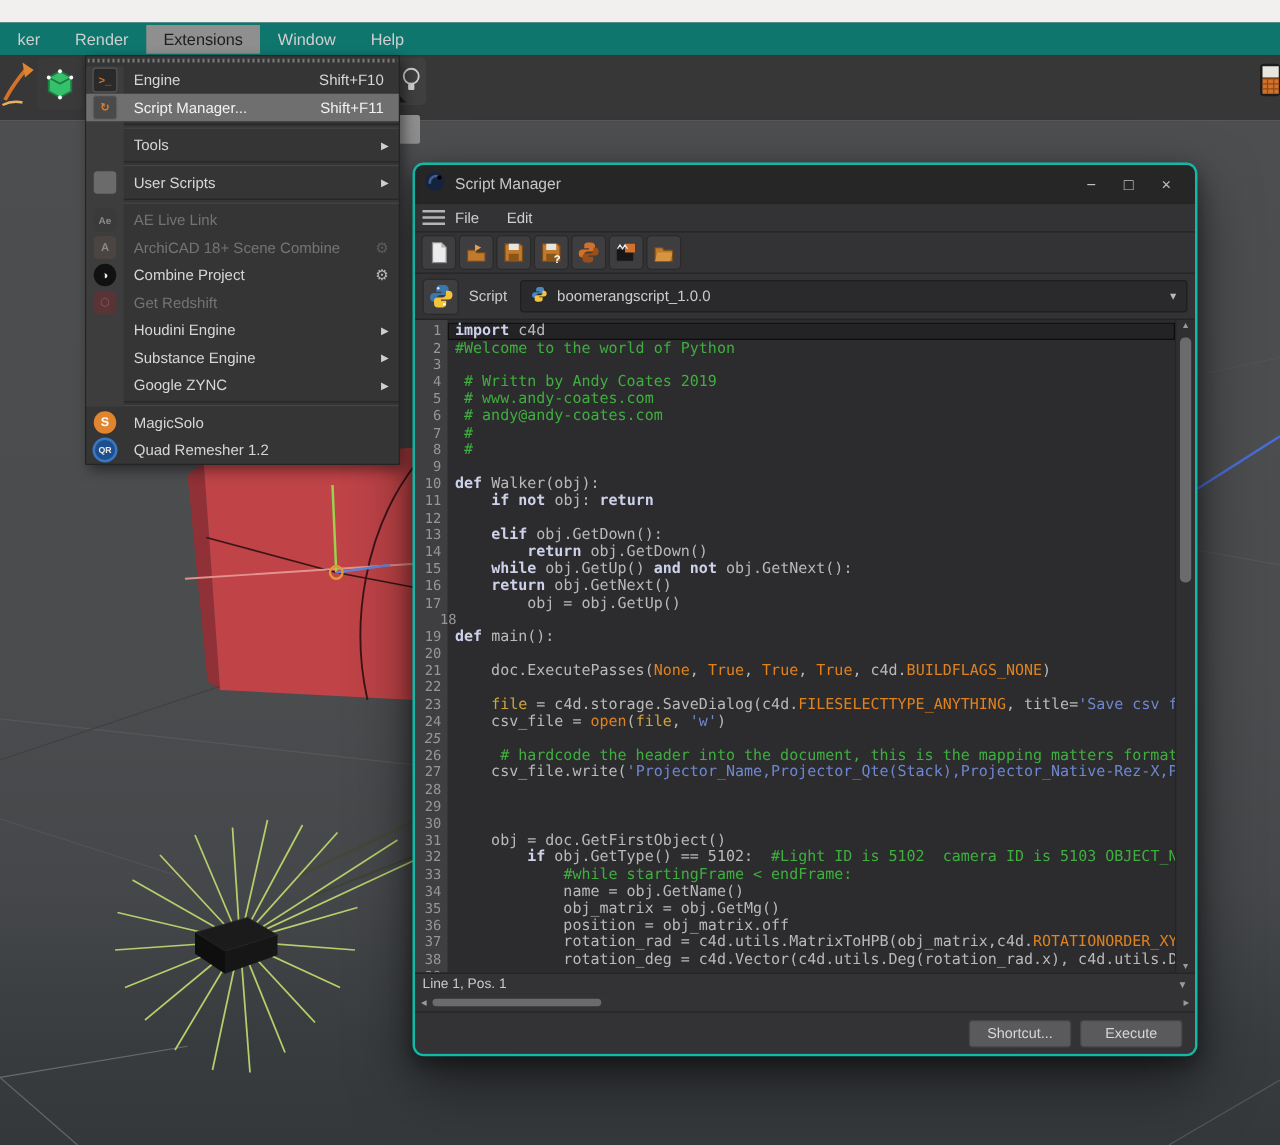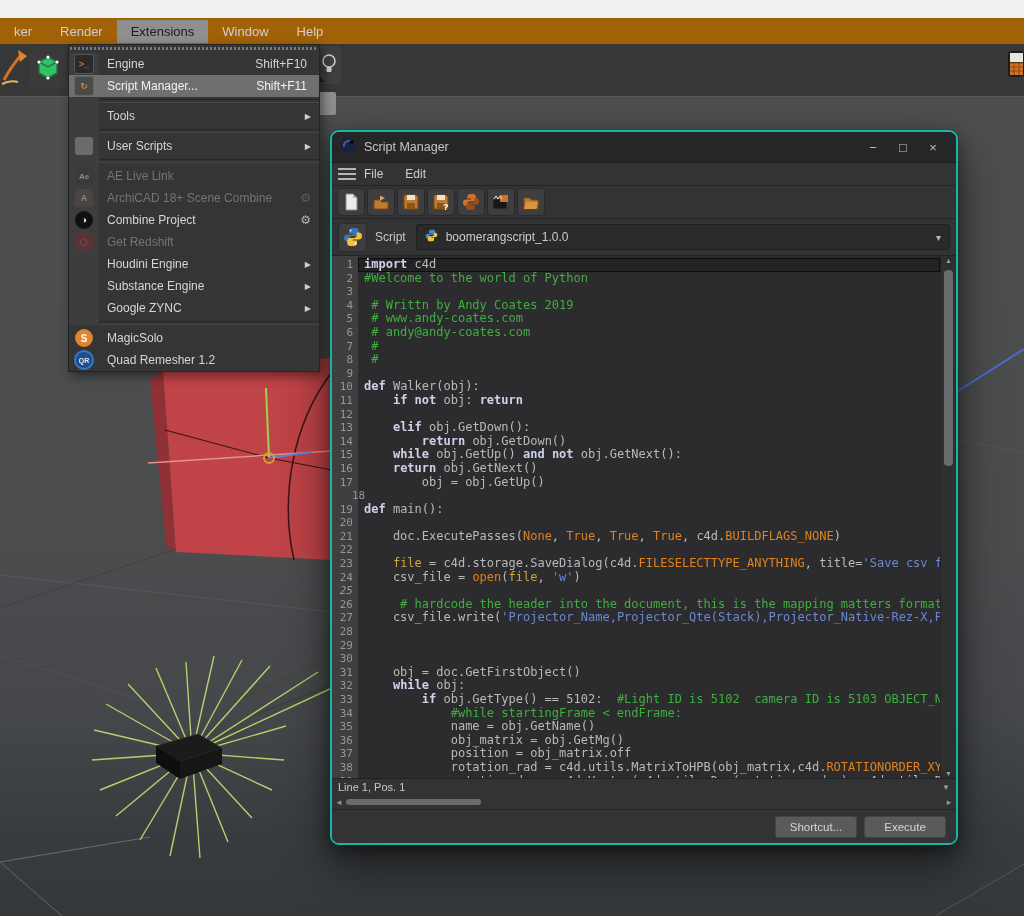--- a/index.html
+++ b/index.html
@@ -2,21 +2,21 @@
 <html><head>
 <meta charset="utf-8">
 <style>
   html,body{margin:0;padding:0;}
   body{width:1024px;height:916px;position:relative;overflow:hidden;
        font-family:"Liberation Sans","DejaVu Sans",sans-serif;
        background:#4b4c4e;-webkit-font-smoothing:antialiased;}
 
   
   .top-strip{position:absolute;left:0;top:0;width:1024px;height:18px;background:#f1f0ee;z-index:3;}
-  .menubar{position:absolute;left:0;top:18px;width:1024px;height:26px;background:#a16207;
+  .menubar{position:absolute;left:0;top:18px;width:1024px;height:26px;background:#0f766e;
            display:flex;align-items:center;z-index:6;font-size:13px;color:#cfcfcf;}
   .menubar .mitem{padding:4px 14px;cursor:default;white-space:nowrap;}
   .menubar .mitem.active{background:#8f8f8f;color:#1d1d1d;}
   .toolbar{position:absolute;left:0;top:44px;width:1024px;height:52px;background:#373738;z-index:2;
            border-bottom:1px solid #59595b;}
 
   .tool-pen{position:absolute;left:0;top:46px;width:28px;height:42px;z-index:3;}
   .tool-cube{position:absolute;left:30px;top:46px;width:36px;height:42px;background:#3a3a3b;border-radius:4px;z-index:3;
              display:flex;align-items:center;justify-content:center;}
   .tool-bulb{position:absolute;left:317px;top:46px;width:24px;height:38px;background:#3f3f40;border-radius:4px;z-index:3;
@@ -475,21 +475,20 @@
         <div class="cl">&nbsp;</div>
         <div class="cl"><span>    </span><span class="b">file</span><span> = c4d.storage.SaveDialog(c4d.</span><span class="n">FILESELECTTYPE_ANYTHING</span><span>, title=</span><span class="s">'Save csv file as'</span></div>
         <div class="cl"><span>    csv_file = </span><span class="n">open</span><span>(</span><span class="b">file</span><span>, </span><span class="s">'w'</span><span>)</span></div>
         <div class="cl">&nbsp;</div>
         <div class="cl"><span class="c">     # hardcode the header into the document, this is the mapping matters format</span></div>
         <div class="cl"><span>    csv_file.write(</span><span class="s">'Projector_Name,Projector_Qte(Stack),Projector_Native-Rez-X,Projector_N</span></div>
         <div class="cl">&nbsp;</div>
         <div class="cl">&nbsp;</div>
         <div class="cl">&nbsp;</div>
         <div class="cl"><span>    obj = doc.GetFirstObject()</span></div>
-        <div class="cl"><span>    </span><span class="k">while</span><span> obj:</span></div>
         <div class="cl"><span>        </span><span class="k">if</span><span> obj.GetType() == 5102:  </span><span class="c">#Light ID is 5102  camera ID is 5103 OBJECT_NULL=5140</span></div>
         <div class="cl"><span>            </span><span class="c">#while startingFrame &lt; endFrame:</span></div>
         <div class="cl"><span>            name = obj.GetName()</span></div>
         <div class="cl"><span>            obj_matrix = obj.GetMg()</span></div>
         <div class="cl"><span>            position = obj_matrix.off</span></div>
         <div class="cl"><span>            rotation_rad = c4d.utils.MatrixToHPB(obj_matrix,c4d.</span><span class="n">ROTATIONORDER_XYZGLOBA</span></div>
         <div class="cl"><span>            rotation_deg = c4d.Vector(c4d.utils.Deg(rotation_rad.x), c4d.utils.Deg(ro</span></div>
       </div>
     <div class="vscroll">
       <span class="arr" style="top:1px">▲</span>

